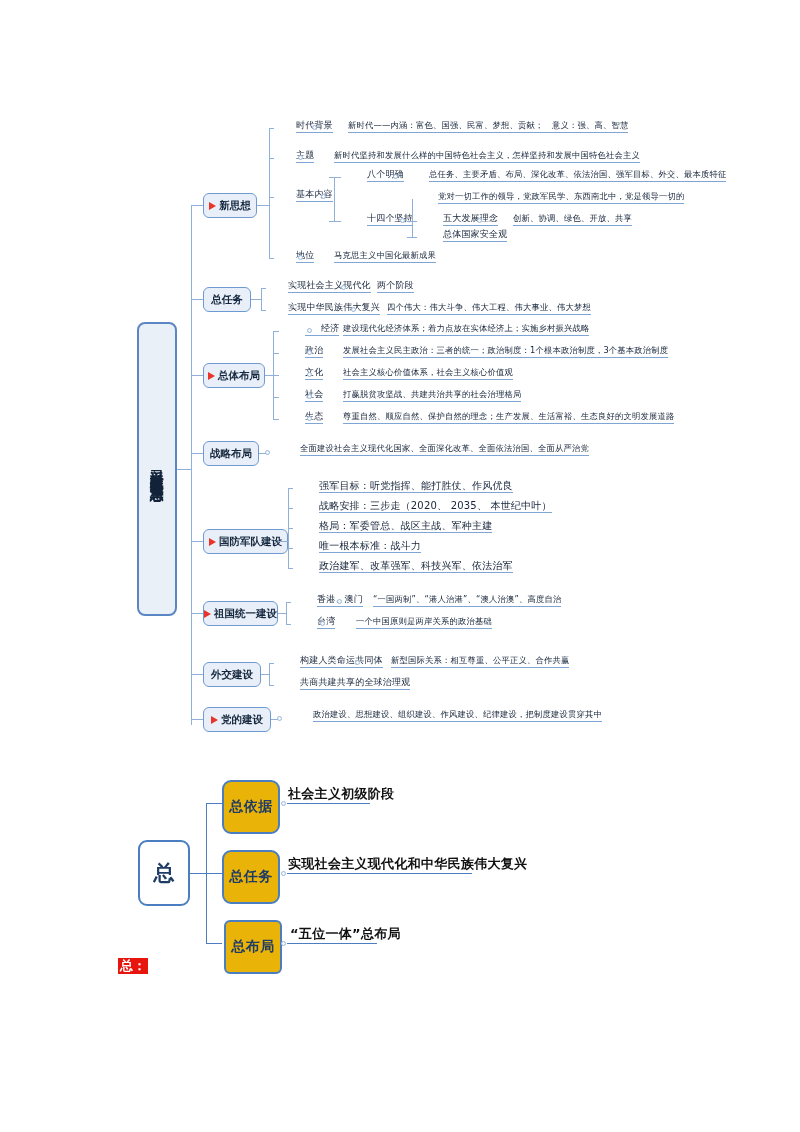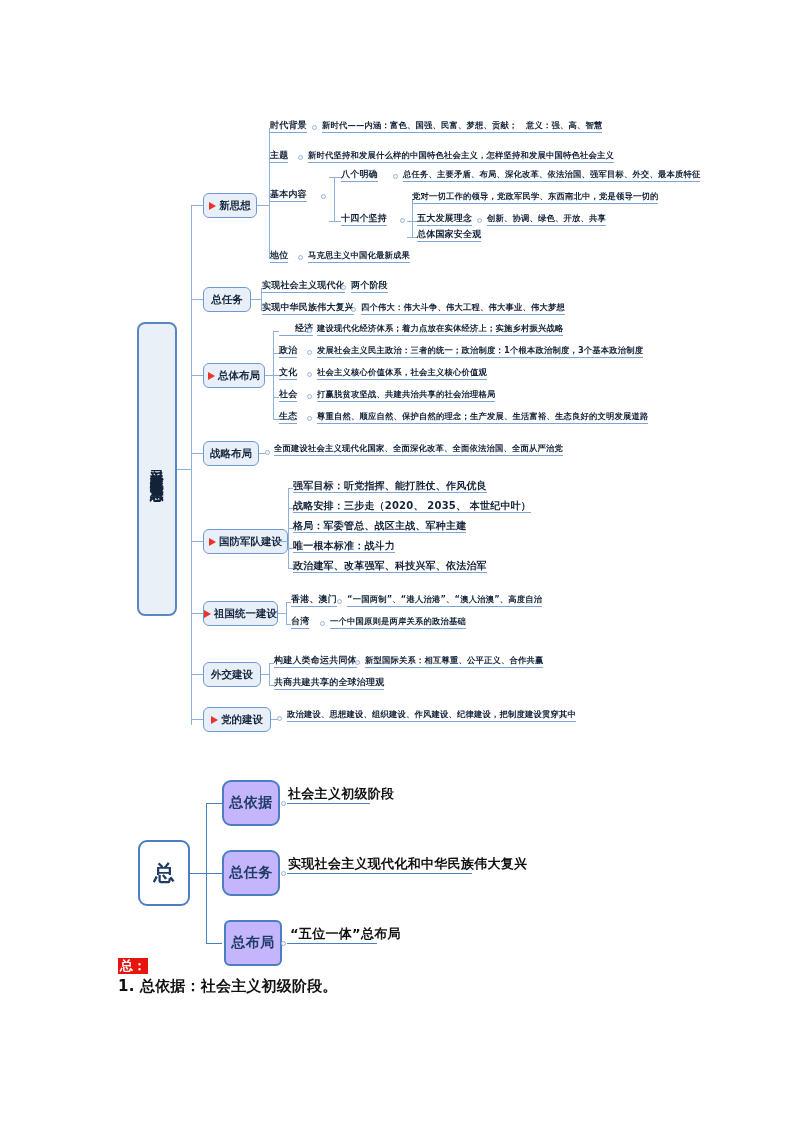--- a/index.html
+++ b/index.html
@@ -61,27 +61,28 @@
     border-top: 4.5px solid transparent;
     border-bottom: 4.5px solid transparent;
     flex: none;
   }
 
   
   .leaf {
     position: absolute;
     box-sizing: border-box;
     font-size: 8.3px;
-    font-weight: 700;
+    font-weight: 400;
     color: #15243a;
     white-space: nowrap;
     border-bottom: 1.4px solid #7fa5d4;
     padding-bottom: 1px;
     line-height: 11px;
     letter-spacing: .2px;
+    margin-left: 26px;
   }
   .leaf.mid { font-size: 10px; }
   .leaf.key { font-size: 9px; }
 
   
   .dot {
     position: absolute;
     width: 5px; height: 5px;
     border-radius: 50%;
     border: 1px solid #9cb8da;
@@ -100,23 +101,23 @@
     width: 52px; height: 66px;
     box-sizing: border-box;
     background: #ffffff;
     border: 2px solid #4a7ec0;
     border-radius: 9px;
     display: flex; align-items: center; justify-content: center;
     font-size: 21px; font-weight: 700; color: #1f3c66;
   }
   .m2-node {
     position: absolute;
-    width: 58px; height: 46px;
-    box-sizing: border-box;
-    background: #c4b5fd;
+    width: 58px; height: 54px;
+    box-sizing: border-box;
+    background: #eab308;
     border: 2px solid #4a7ec0;
     border-radius: 9px;
     display: flex; align-items: center; justify-content: center;
     font-size: 14px; font-weight: 700; color: #1f3c66;
     letter-spacing: .5px;
   }
   .m2-leaf {
     position: absolute;
     font-size: 13px;
     font-weight: 700;
@@ -365,16 +366,15 @@
     <div class="m2-ul" style="left:287px; top:873px; width:185px;"></div>
     <div class="m2-leaf" style="left:288px; top:855px;">实现社会主义现代化和中华民族伟大复兴</div>
 
     <div class="dot" style="left:281px; top:941px;"></div>
     <div class="m2-ul" style="left:287px; top:943px; width:90px;"></div>
     <div class="m2-leaf" style="left:290px; top:925px;">“五位一体”总布局</div>
   </div>
 
   <div class="note">
     <div class="note-head">总：</div>
-    <div class="note-line">1. 总依据：社会主义初级阶段。</div>
   </div>
 
 </div>
 
 </body></html>

